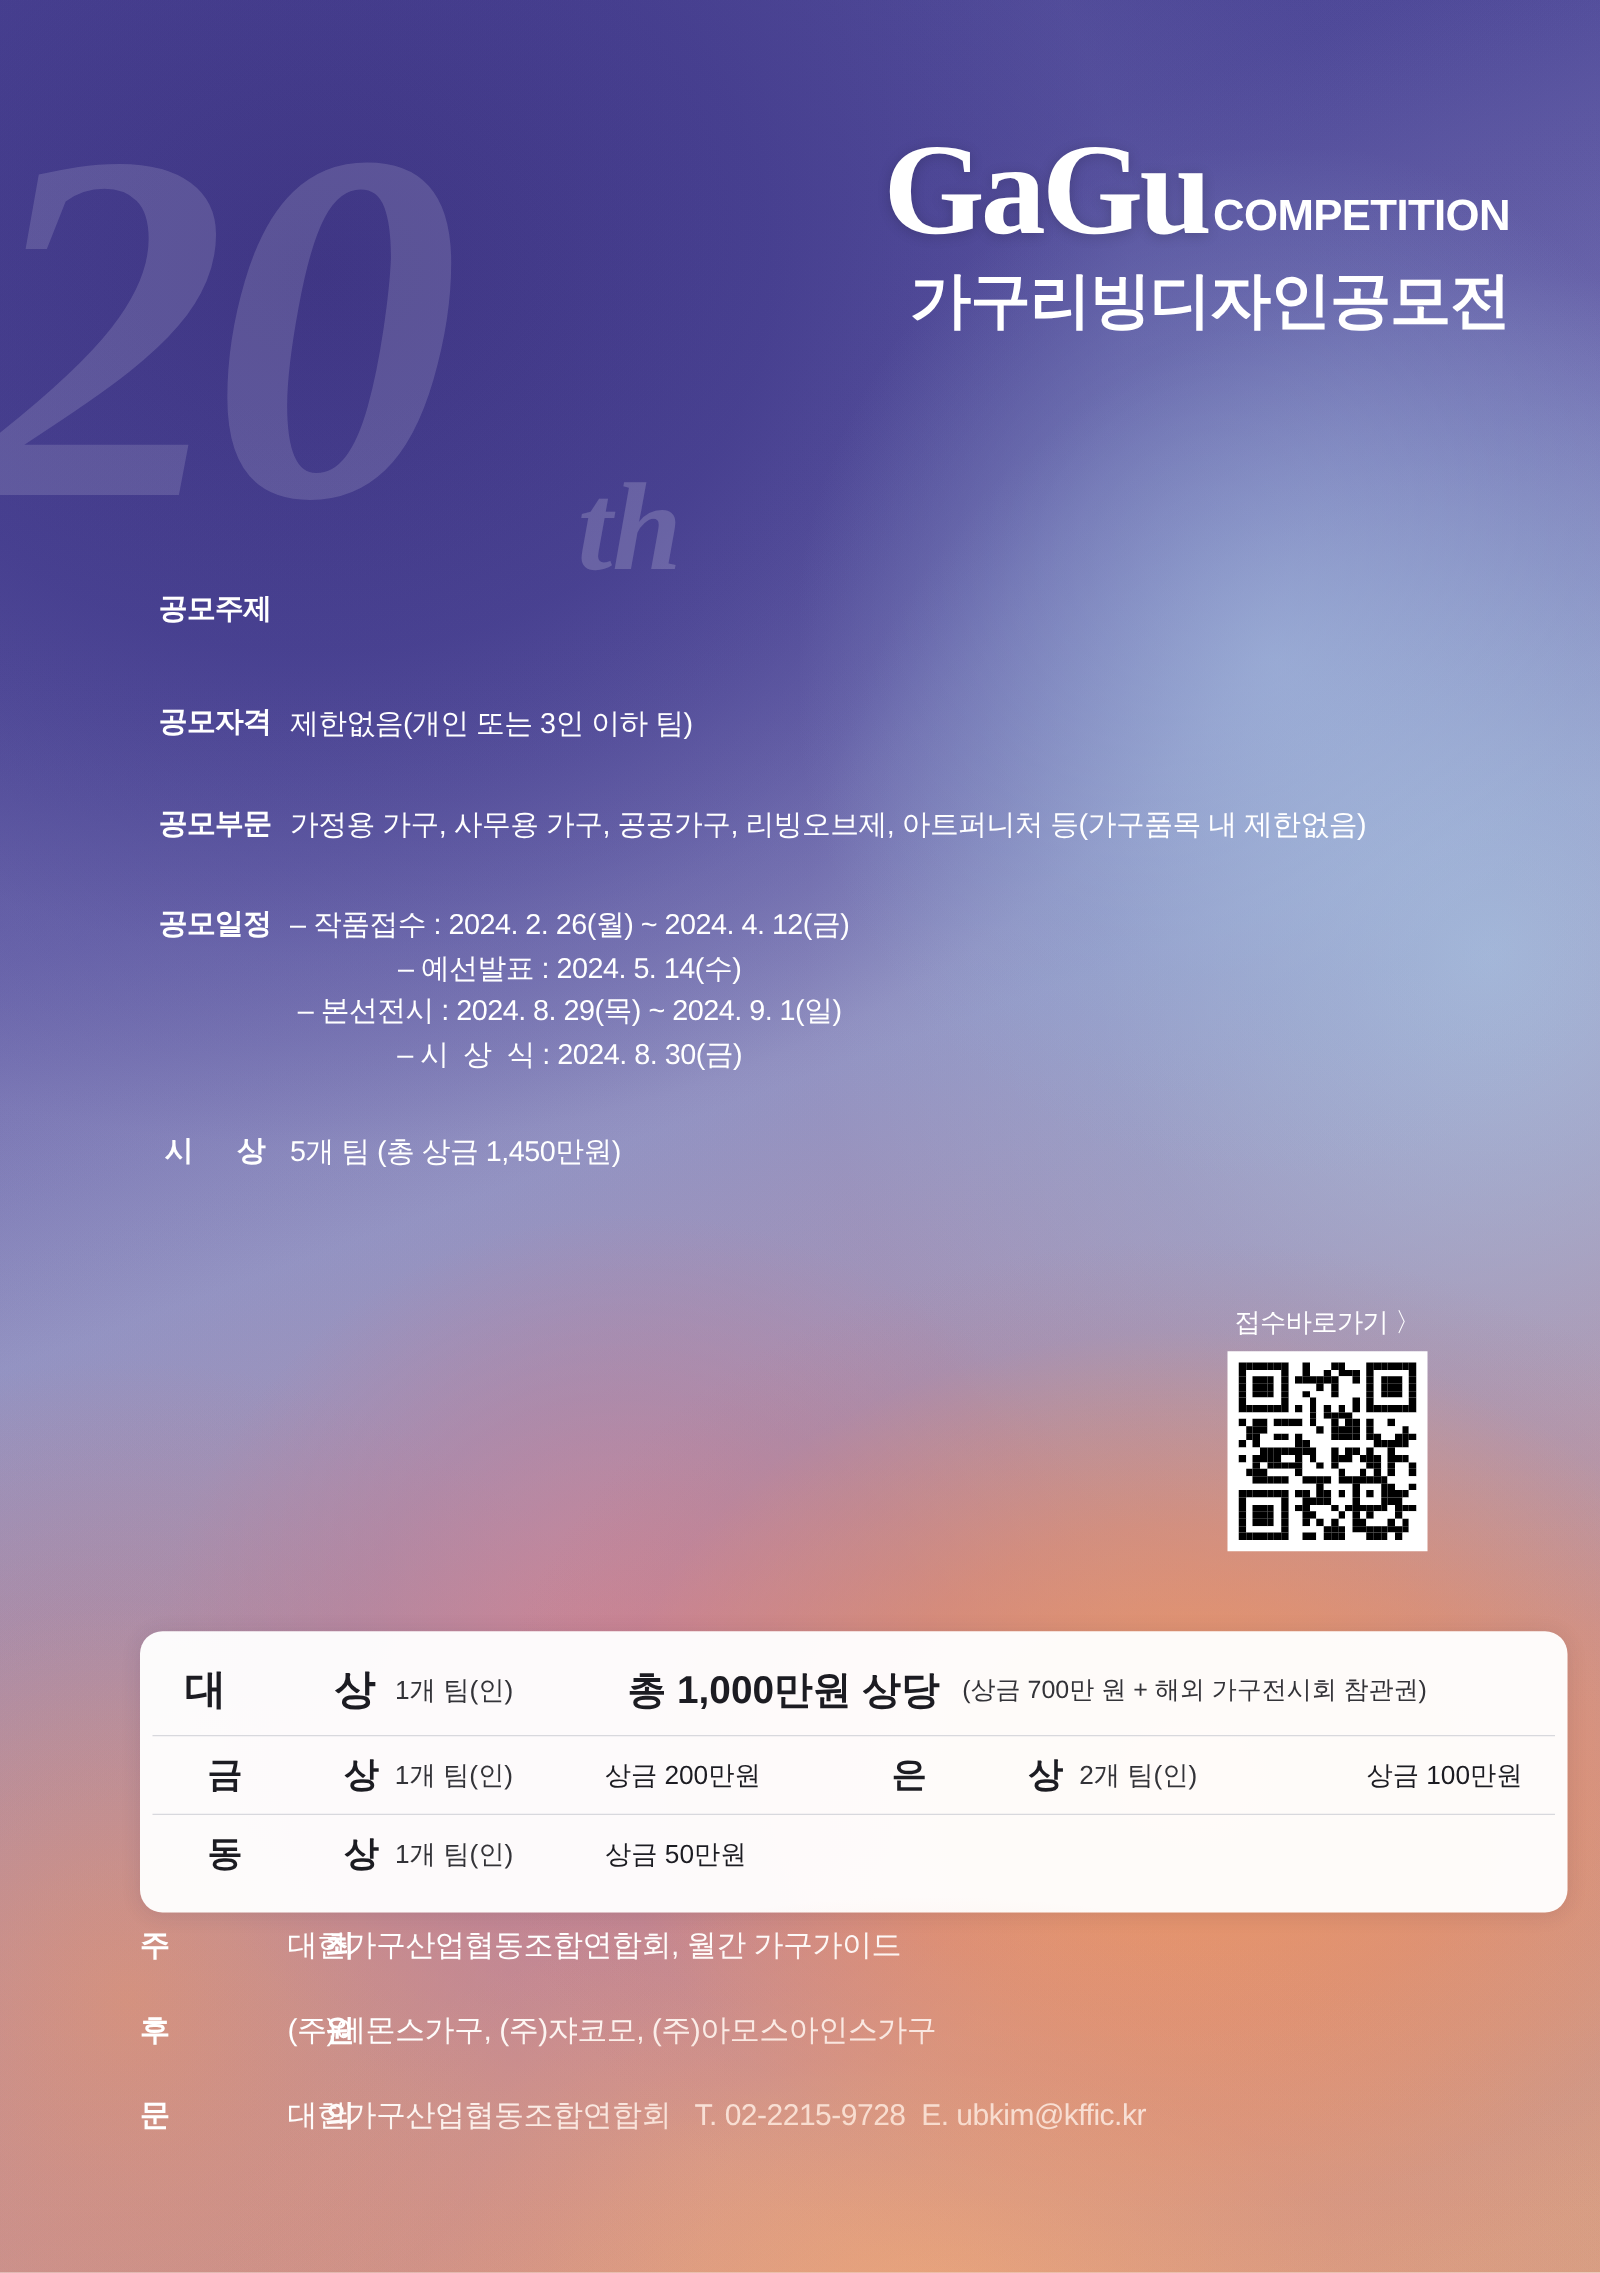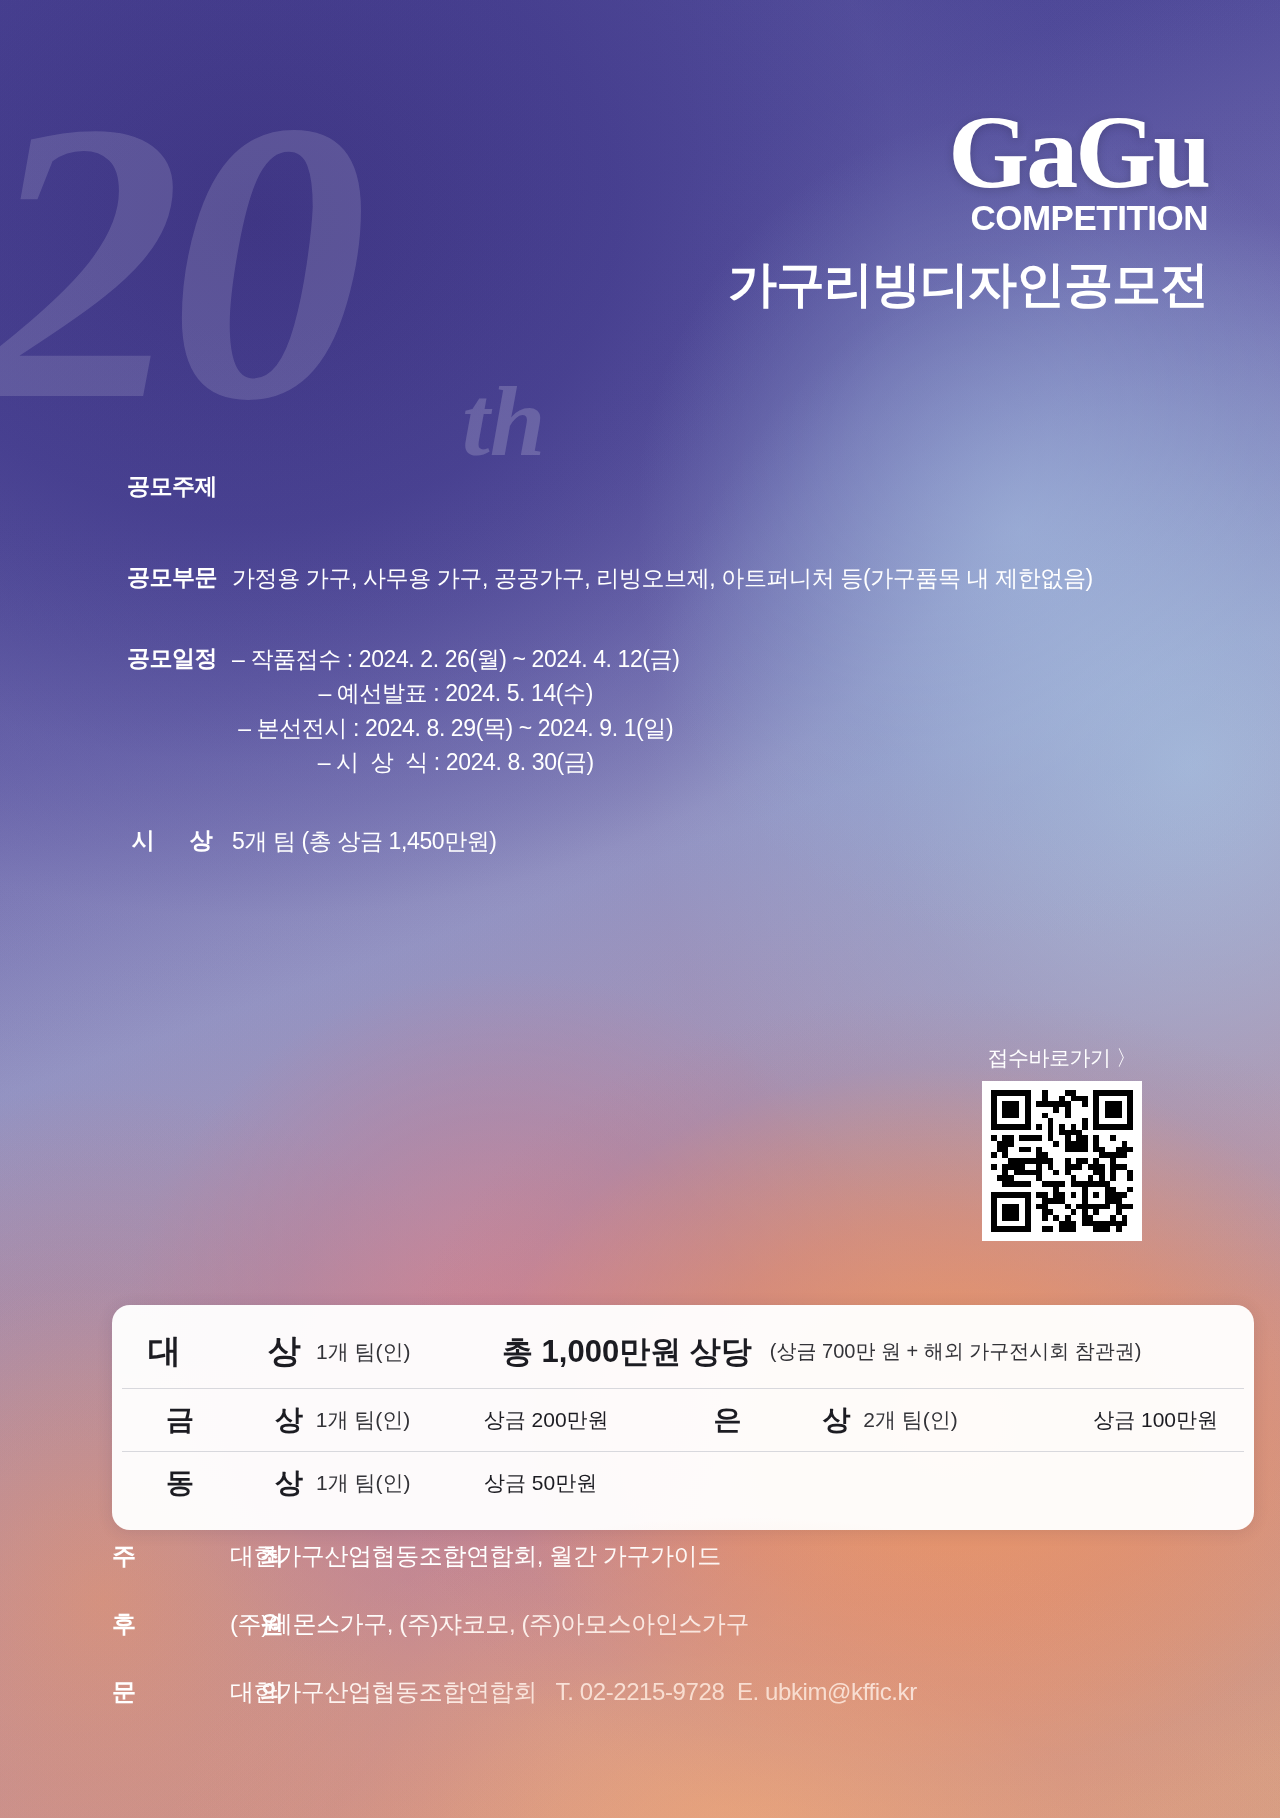--- a/index.html
+++ b/index.html
@@ -81,21 +81,20 @@
     top: 104px;
     width: 500px;
     text-align: right;
     color: #fff;
   }
   .logo-row {
     display: flex;
     align-items: flex-end;
     justify-content: flex-end;
     gap: 0;
-    flex-direction: column;
   }
   .logo-gagu {
     font-family: "Liberation Serif", serif;
     font-weight: 700;
     font-size: 104px;
     line-height: 0.92;
     letter-spacing: -3px;
     color: #ffffff;
     text-shadow: 0 2px 10px rgba(0,0,0,0.18);
   }
@@ -311,20 +310,24 @@
     </div>
     <div class="logo-ko">가구리빙디자인공모전</div>
   </div>
 
   <div class="info">
 
     <div class="row row-topic">
       <div class="label">공모주제</div>
     </div>
 
+    <div class="row row-qual">
+      <div class="label">공모자격</div>
+      <div class="value">제한없음(개인 또는 3인 이하 팀)</div>
+    </div>
 
     <div class="row row-part">
       <div class="label">공모부문</div>
       <div class="value">가정용 가구, 사무용 가구, 공공가구, 리빙오브제, 아트퍼니처 등(가구품목 내 제한없음)</div>
     </div>
 
     <div class="row row-sched">
       <div class="label">공모일정</div>
       <div class="value">
         <span class="line">– 작품접수 : 2024. 2. 26(월) ~ 2024. 4. 12(금)</span>

